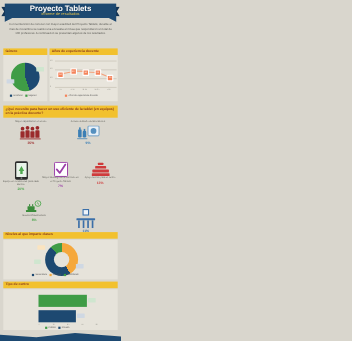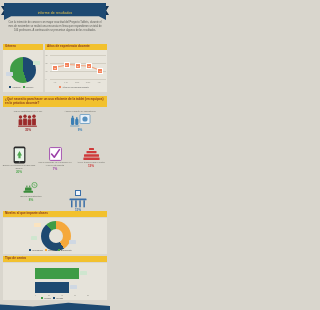--- a/index.html
+++ b/index.html
@@ -84,20 +84,21 @@
 </style>
 </head>
 <body>
 
 <div class="page">
 
   <div class="hdr-wrap">
     <div class="rib-tail-l"></div>
     <div class="rib-tail-r"></div>
     <div class="ribbon"></div>
+    <div class="title">Proyecto Tablets</div>
     <div class="subtitle">informe de resultados</div>
     <div class="intro">Con la intención de conocer con mayor exactitud del Proyecto Tablets, durante el mes de noviembre se realizó una encuesta en línea que respondieron un total de 106 profesores. A continuación se presentan algunos de los resultados.</div>
   </div>
 
   <div class="banner" style="left:3px;top:43.5px;width:40px;height:6px;">
     <span class="btxt">Género</span>
   </div>
 
   <div class="banner" style="left:45px;top:43.5px;width:62px;height:6px;">
     <span class="btxt">Años de experiencia docente</span>

